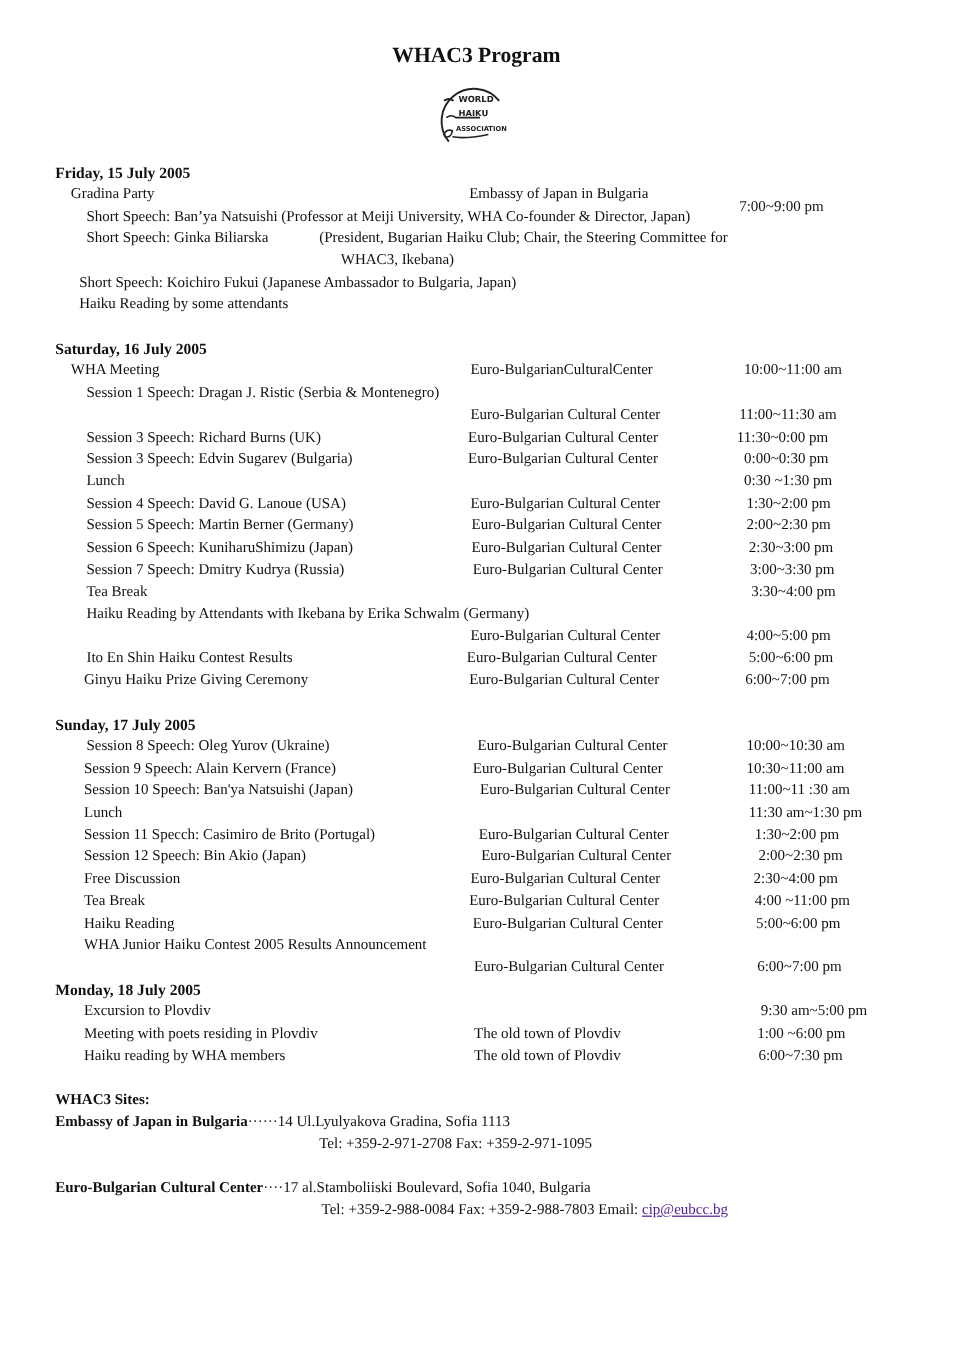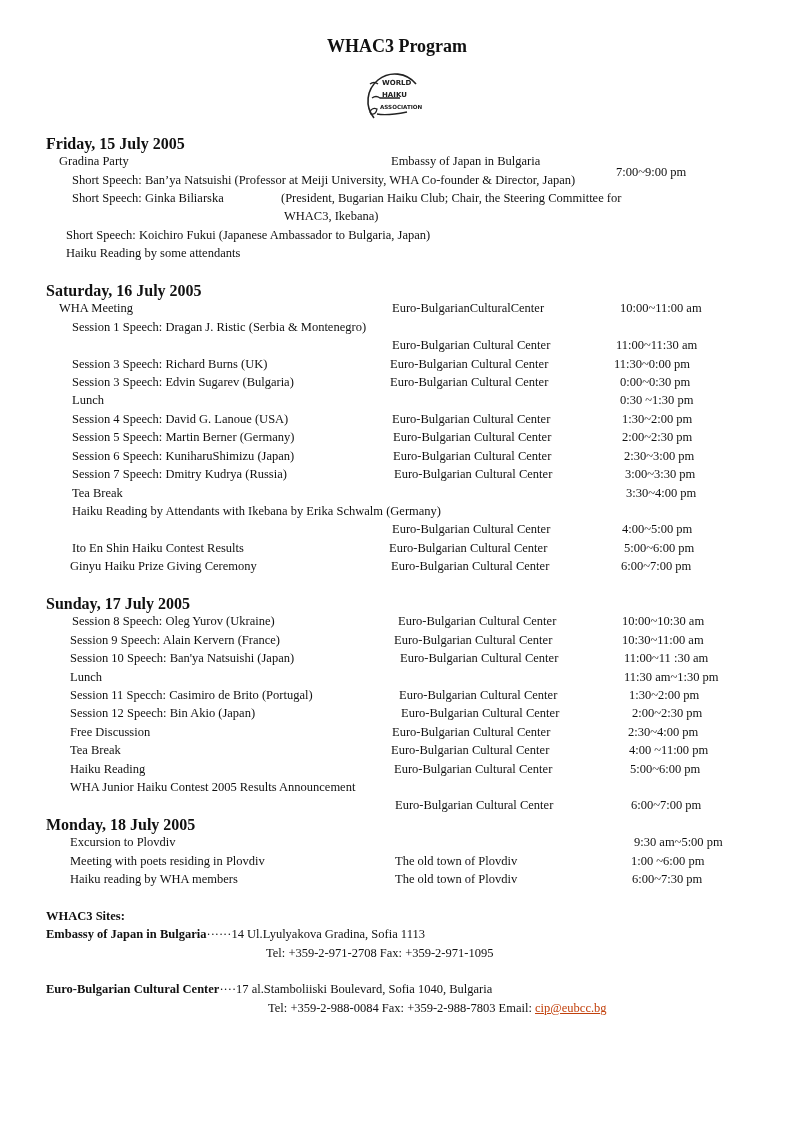--- a/index.html
+++ b/index.html
@@ -3,22 +3,22 @@
 <meta charset="utf-8">
 <style>
   html, body { margin:0; padding:0; background:#ffffff; }
   body { width:794px; height:1122px; position:relative; overflow:hidden;
          font-family:"Liberation Serif", "DejaVu Serif", serif; color:#111; }
   .title { position:absolute; left:0; width:794px; top:36px; text-align:center;
            font-weight:bold; font-size:18px; }
   .logo { position:absolute; left:360px; top:68px; width:64px; height:58px; }
   .t { position:absolute; font-size:12.5px; white-space:nowrap; line-height:15px; }
   .b { font-weight:bold; }
-  .h { font-weight:bold; font-size:16px; }
-  a.link { color:#c2410c; text-decoration:underline; }
+  .h { font-weight:bold; font-size:13px; }
+  a.link { color:#4c1d95; text-decoration:underline; }
 </style>
 </head>
 <body>
 
 <div class="title">WHAC3 Program</div>
 
 <svg class="logo" viewBox="0 0 64 58">
   <path d="M14 50 A26 26 0 1 1 56 16" fill="none" stroke="#222" stroke-width="1.6"></path>
   <path d="M10 16 q4 -3 8 0" fill="none" stroke="#222" stroke-width="1.5"></path>
   <text x="22" y="17" font-size="7" font-family="DejaVu Sans, sans-serif" font-weight="bold" fill="#222">WORLD</text>
@@ -27,21 +27,21 @@
   <path d="M10 44 q2 -5 7 -3 q-1 6 -6 5 z M17 46 q10 2 30 -2" fill="none" stroke="#222" stroke-width="1.3"></path>
   <text x="20" y="41" font-size="5.6" font-family="DejaVu Sans, sans-serif" font-weight="bold" fill="#222">ASSOCIATION</text>
 </svg>
 
 <div class="t h" style="left:46px;top:136px">Friday, 15 July 2005</div>
 <div class="t" style="left:59px;top:154px">Gradina Party</div>
 <div class="t" style="left:391px;top:154px">Embassy of Japan in Bulgaria</div>
 <div class="t" style="left:616px;top:165px">7:00~9:00 pm</div>
 <div class="t" style="left:72px;top:173px">Short Speech: Ban’ya Natsuishi  (Professor at Meiji University, WHA Co-founder &amp; Director, Japan)</div>
 <div class="t" style="left:72px;top:191px">Short Speech: Ginka Biliarska</div>
-<div class="t" style="left:281px;top:191px">(President, Bugarian Haiku Club; Chair, the Steering Committee for</div>
+<div class="t" style="left:266px;top:191px">(President, Bugarian Haiku Club; Chair, the Steering Committee for</div>
 <div class="t" style="left:284px;top:209px">WHAC3, Ikebana)</div>
 <div class="t" style="left:66px;top:228px">Short Speech: Koichiro Fukui (Japanese Ambassador to Bulgaria, Japan)</div>
 <div class="t" style="left:66px;top:246px">Haiku Reading by some attendants</div>
 
 <div class="t h" style="left:46px;top:283px">Saturday, 16 July 2005</div>
 <div class="t" style="left:59px;top:301px">WHA Meeting</div>
 <div class="t" style="left:392px;top:301px">Euro-BulgarianCulturalCenter</div>
 <div class="t" style="left:620px;top:301px">10:00~11:00 am</div>
 <div class="t" style="left:72px;top:320px">Session 1   Speech: Dragan J. Ristic (Serbia &amp; Montenegro)</div>
 <div class="t" style="left:392px;top:338px">Euro-Bulgarian Cultural Center</div>

